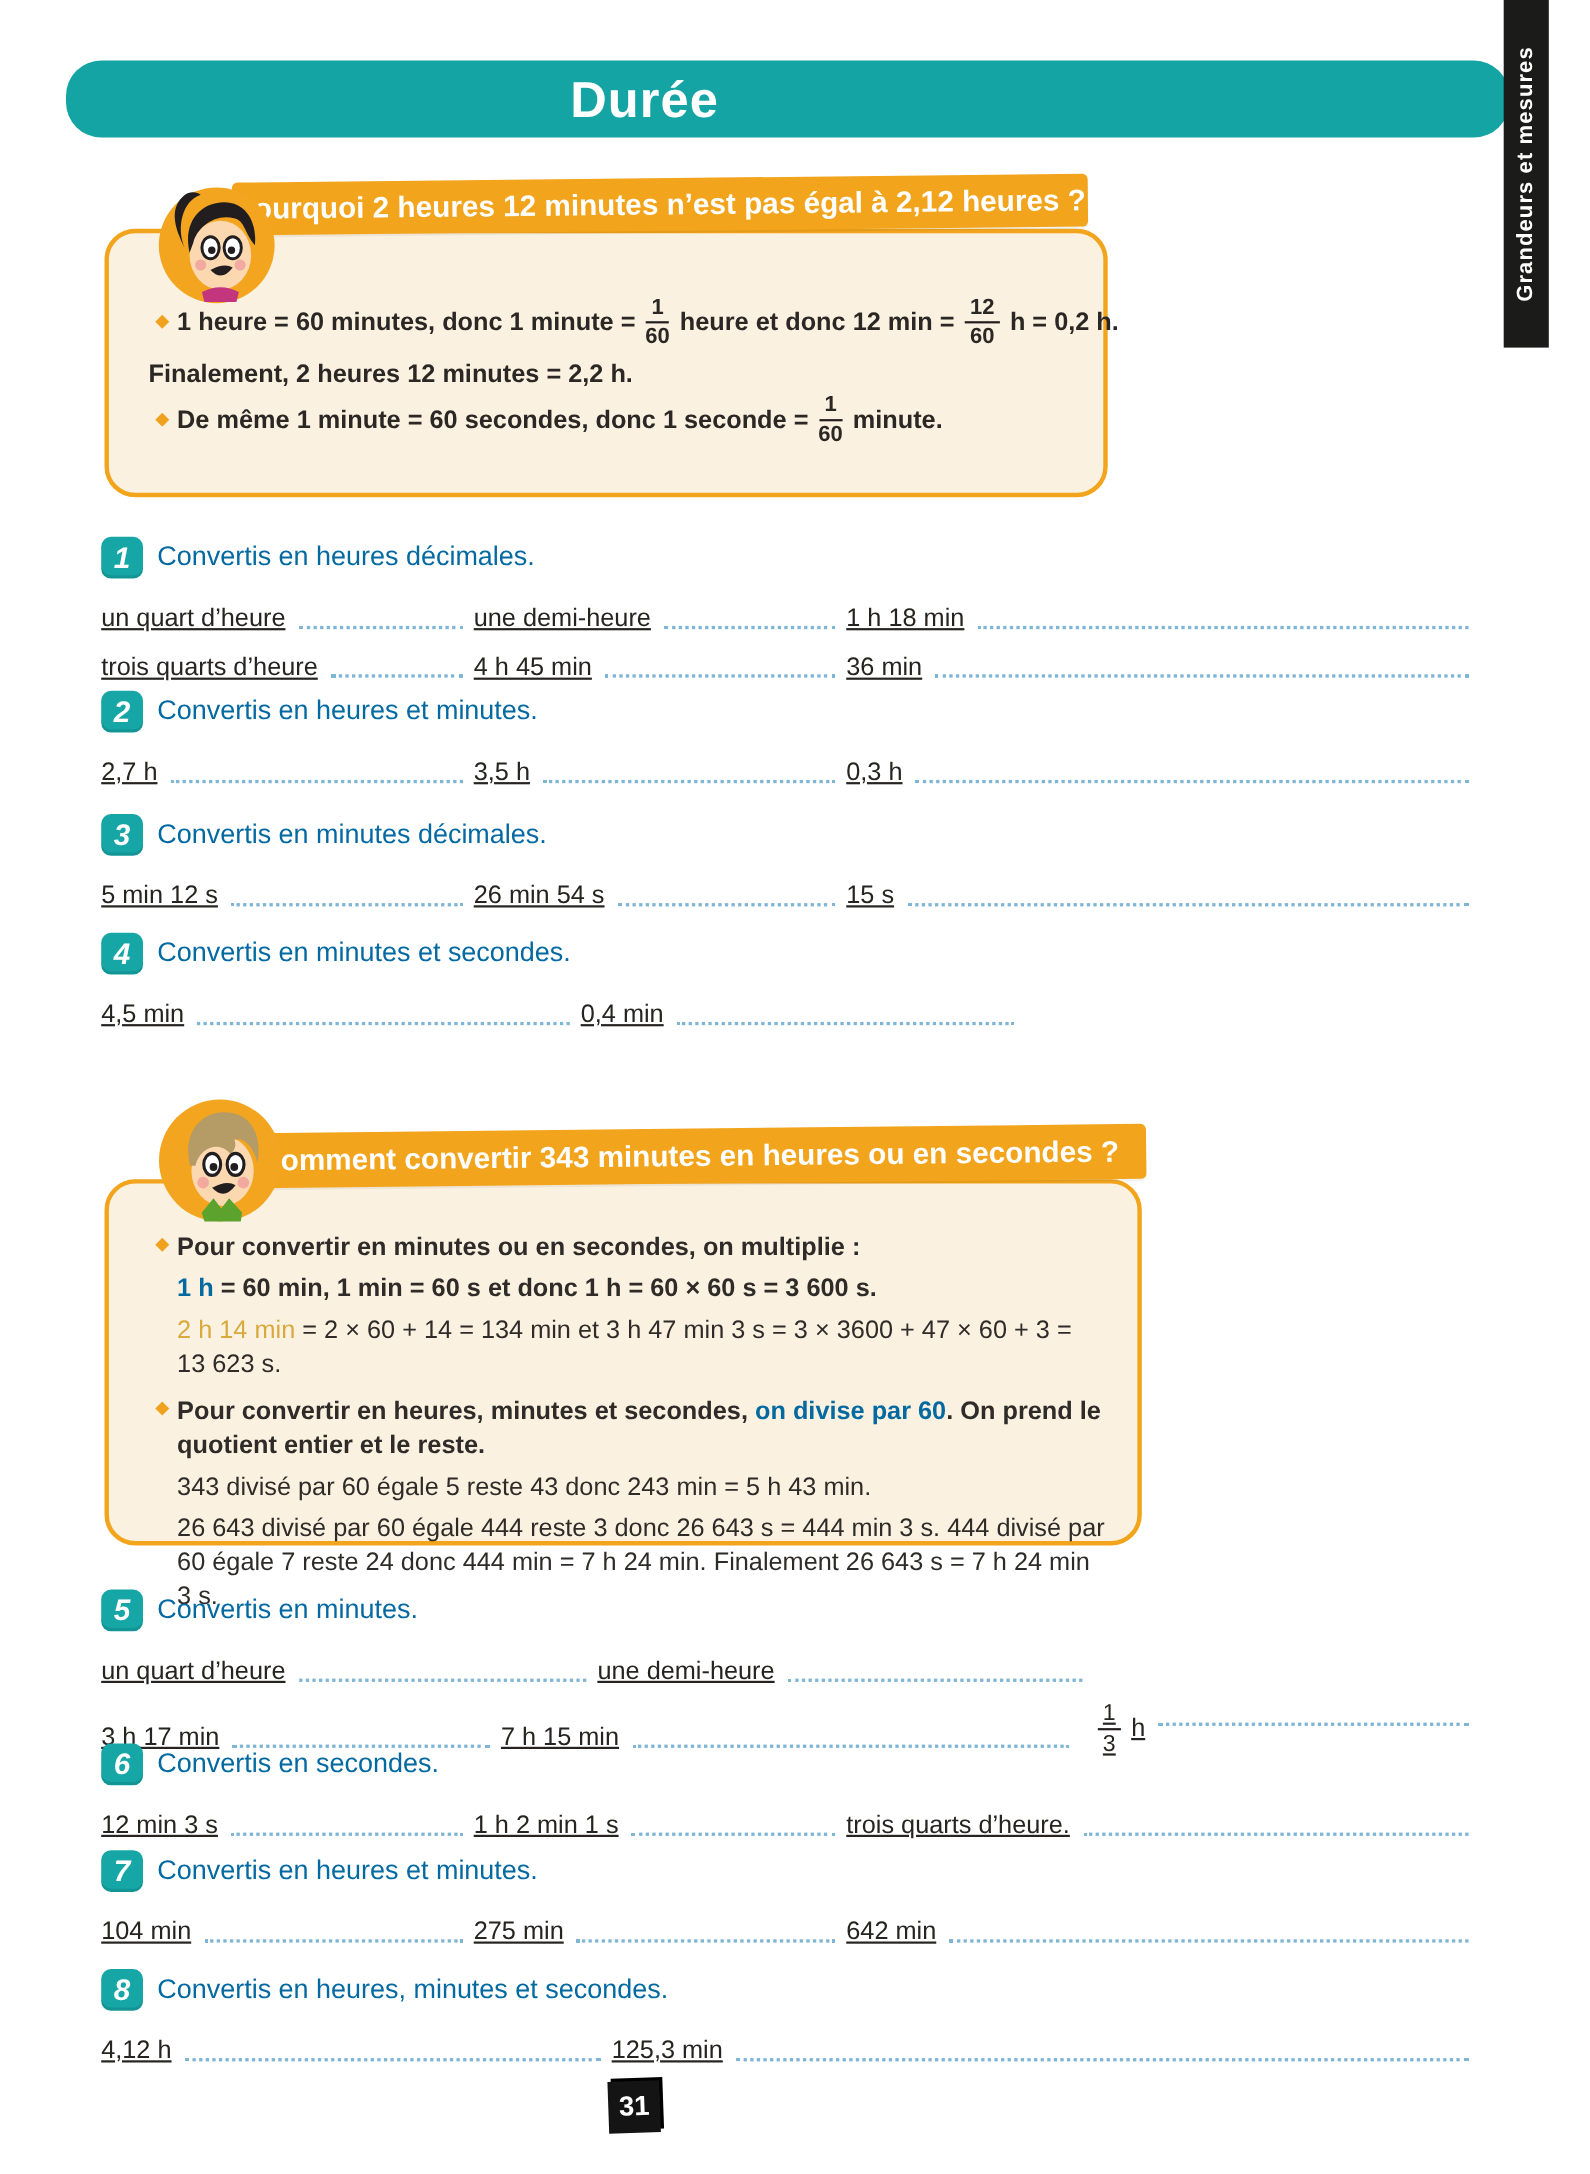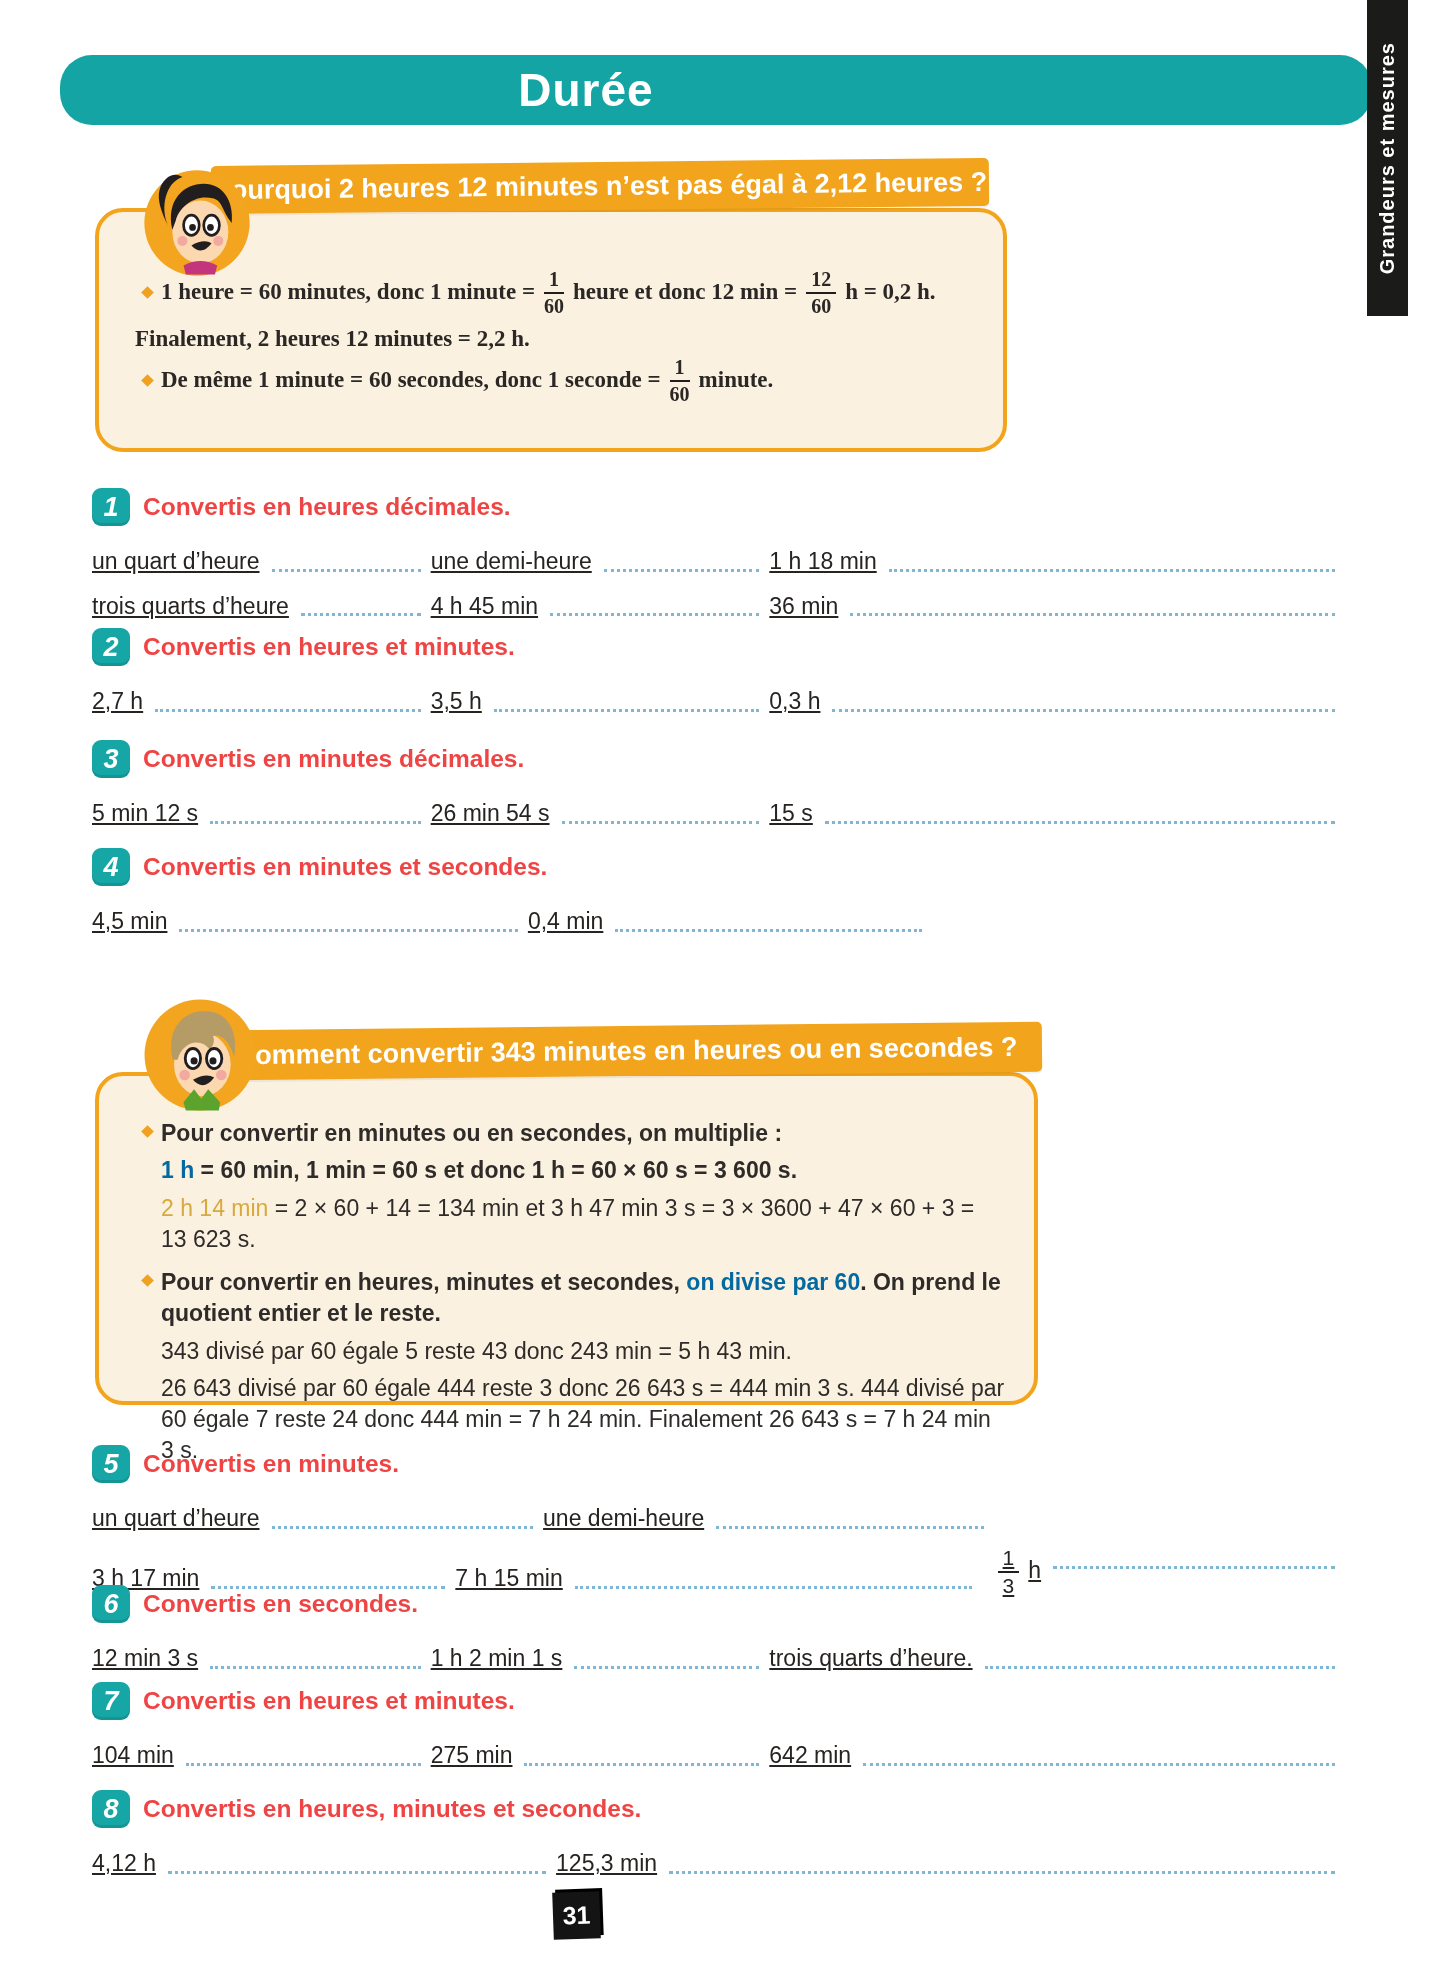--- a/index.html
+++ b/index.html
@@ -48,21 +48,21 @@
     display:inline-flex;flex-direction:column;align-items:center;line-height:1;
     font-weight:bold;font-size:20px;margin:0 9px;
   }
   .frac .fnum{border-bottom:2.5px solid #221e1f;padding:1px 5px 3px;}
   .frac .fden{padding-top:2px;}
   .eqline{display:flex;align-items:center;white-space:nowrap;}
   
   #callout1{left:95px;top:208px;width:912px;height:244px;}
   #callout1 .banner{left:112px;top:-50px;width:778px;height:48px;font-size:27px;}
   #callout1 .avatar{left:42px;top:-45px;width:112px;height:112px;}
-  #callout1 .c-body{padding:56px 26px 14px 36px;font-weight:bold;font-size:23px;color:#2a2725;font-family:Liberation Serif, serif;}
+  #callout1 .c-body{padding:56px 26px 14px 36px;font-weight:bold;font-size:23px;color:#2a2725;}
   #callout1 .b-line{position:relative;padding-left:26px;}
   #callout1 .diamond{top:20px;}
   #callout1 .line-plain{margin:10px 0 4px 0;}
   
   #callout2{left:95px;top:1072px;width:943px;height:333px;}
   #callout2 .banner{left:112px;top:-50px;width:831px;height:50px;font-size:27px;}
   #callout2 .avatar{left:42px;top:-80px;width:118px;height:118px;}
   #callout2 .c-body{padding:42px 26px 14px 36px;font-size:23px;color:#2e2b29;}
   #callout2 .b-line{position:relative;padding-left:26px;font-weight:bold;}
   #callout2 .diamond{top:9px;}
@@ -74,21 +74,21 @@
   #callout2 .mt{margin-top:12px;}
   
   .exercise{position:absolute;left:92px;right:100px;}
   .ex-head{display:flex;align-items:center;gap:13px;}
   .badge{
     width:38px;height:38px;background:#17a6a6;border-radius:9px;flex:0 0 38px;
     color:#fff;font-weight:bold;font-style:italic;font-size:27px;
     display:flex;align-items:center;justify-content:center;
     box-shadow:inset 0 -3px 0 rgba(0,0,0,0.10);
   }
-  .ex-title{font-weight:bold;font-size:24.5px;color:#ef4444;}
+  .ex-title{font-weight:normal;font-size:24.5px;color:#0369a1;}
   .row{display:flex;margin-top:18px;}
   .row + .row{margin-top:10px;}
   .cell{flex:1;display:flex;align-items:flex-end;min-width:0;text-decoration:underline;}
   .row.r3 .cell:last-child{flex:1.7;}
   .lbl{font-size:23px;white-space:nowrap;line-height:1.5;}
   .dots{
     flex:1;border-bottom:3px dotted #7fb5d5;margin:0 10px 7px 12px;min-width:26px;
   }
   .row.narrow67{width:67%;}
   .row.narrow67 .cell:first-child{flex:1.08;}

